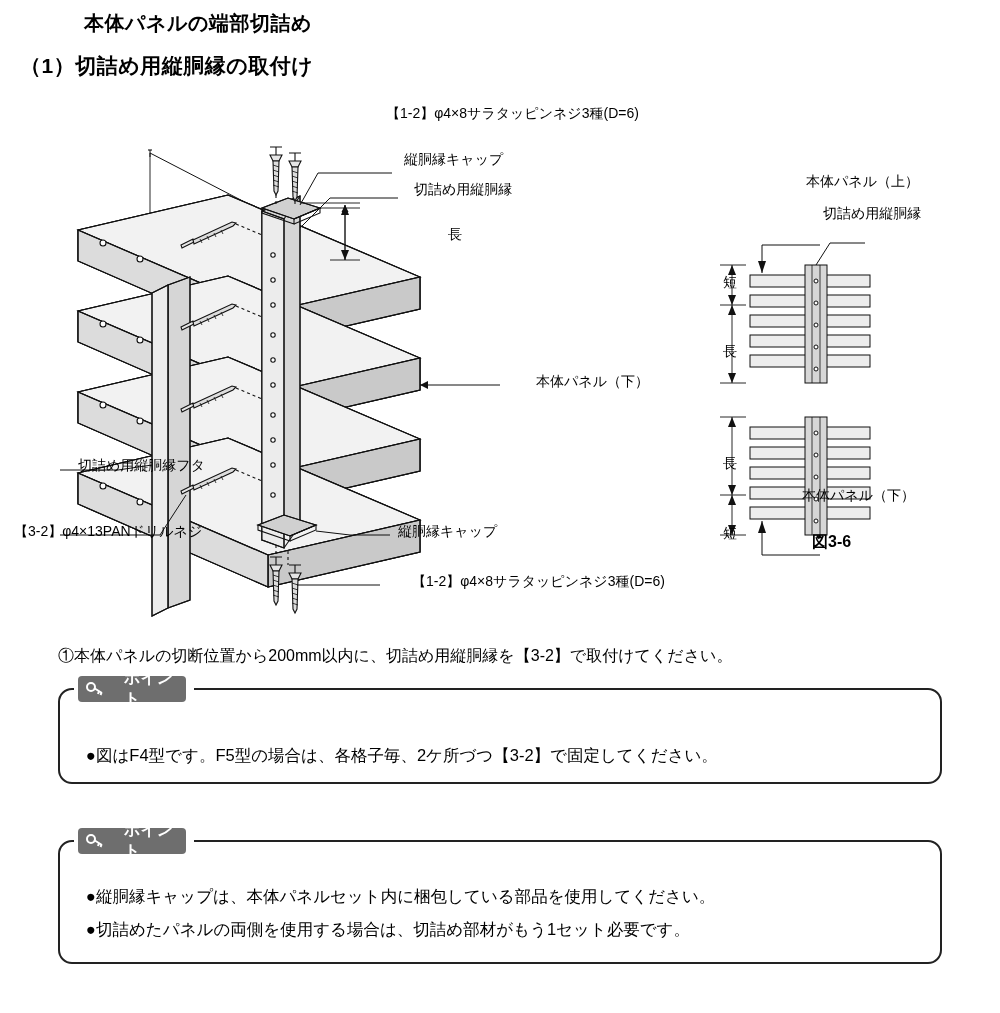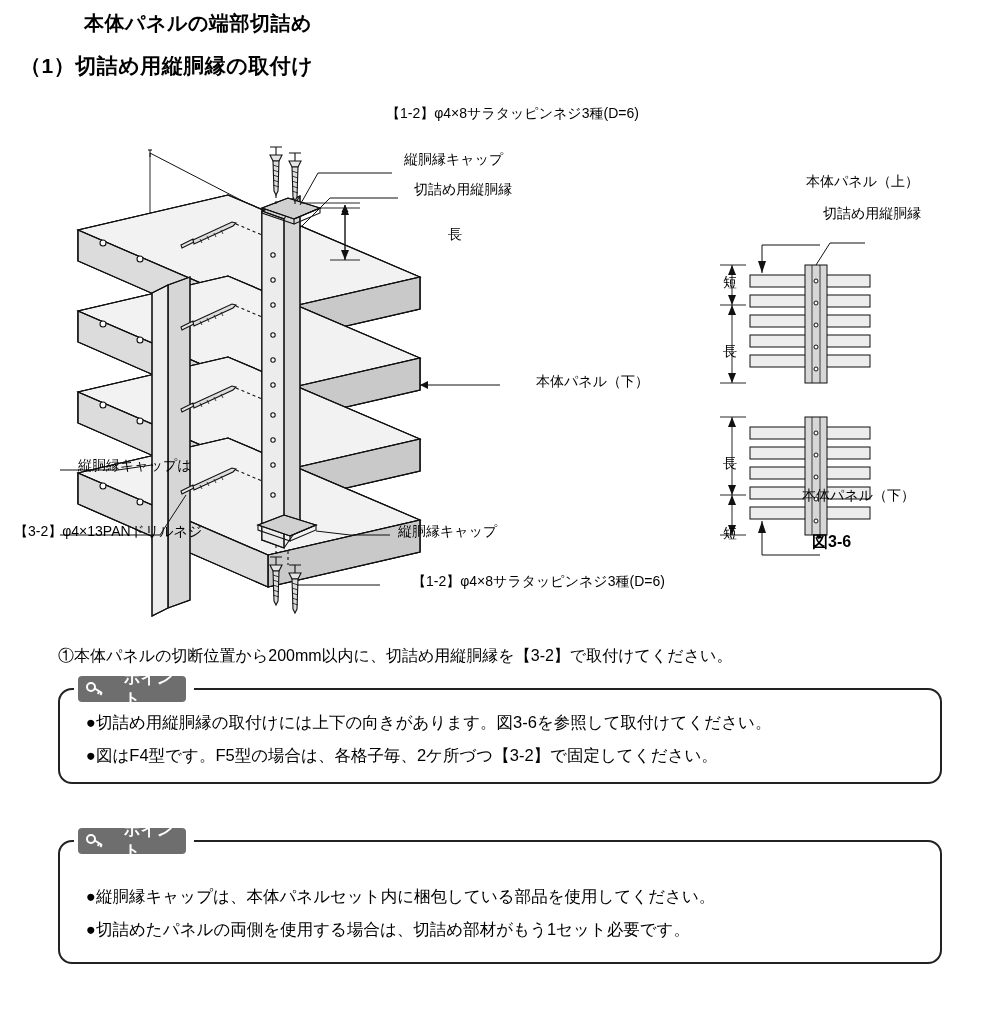--- a/index.html
+++ b/index.html
@@ -308,21 +308,21 @@
           <path d="M297,490 L340,490 L380,490"></path>
         </g>
       </g>
     </svg>
 
     <div class="fig-label" style="left:386px; top:10px;">【1-2】φ4×8サラタッピンネジ3種(D=6)</div>
     <div class="fig-label" style="left:404px; top:56px;">縦胴縁キャップ</div>
     <div class="fig-label" style="left:414px; top:86px;">切詰め用縦胴縁</div>
     <div class="fig-label" style="left:448px; top:131px;">長</div>
     <div class="fig-label" style="left:536px; top:278px;">本体パネル（下）</div>
-    <div class="fig-label" style="left:78px; top:362px;">縦胴縁キャップは</div>
+    <div class="fig-label" style="left:78px; top:362px;">切詰め用縦胴縁フタ</div>
     <div class="fig-label" style="left:14px; top:428px;">【3-2】φ4×13PANドリルネジ</div>
     <div class="fig-label" style="left:398px; top:428px;">縦胴縁キャップ</div>
     <div class="fig-label" style="left:412px; top:478px;">【1-2】φ4×8サラタッピンネジ3種(D=6)</div>
 
     <svg width="300" height="460" viewBox="0 0 300 460" style="position:absolute;left:700px;top:70px;">
       <g stroke="#111" stroke-width="1" fill="none">
 
         <g>
 
           <rect x="50" y="110" width="120" height="12" fill="#ededed"></rect>
@@ -406,21 +406,20 @@
   <div class="point-line" style="left:74px; top:687px; width:120px;"></div>
   <div class="point-tab" style="left:78px; top:676px; width:108px;">
     <span class="key-icon">
       <svg width="18" height="16" viewBox="0 0 18 16">
         <circle cx="5" cy="6" r="4" fill="none" stroke="#fff" stroke-width="2"></circle>
         <path d="M8,7 L16,12 M13,10 L12,13 M15.5,11.6 L14.5,14" stroke="#fff" stroke-width="2" fill="none"></path>
       </svg>
     </span>
     <span>ポイント</span>
   </div>
-  <div class="bullet-line" style="left:86px; top:712px;">●切詰め用縦胴縁の取付けには上下の向きがあります。図3-6を参照して取付けてください。</div>
   <div class="bullet-line" style="left:86px; top:745px;">●図はF4型です。F5型の場合は、各格子毎、2ケ所づつ【3-2】で固定してください。</div>
 
 
   <div class="point-box" style="left:58px; top:840px; width:884px; height:124px;"></div>
   <div class="point-line" style="left:74px; top:839px; width:120px;"></div>
   <div class="point-tab" style="left:78px; top:828px; width:108px;">
     <span class="key-icon">
       <svg width="18" height="16" viewBox="0 0 18 16">
         <circle cx="5" cy="6" r="4" fill="none" stroke="#fff" stroke-width="2"></circle>
         <path d="M8,7 L16,12 M13,10 L12,13 M15.5,11.6 L14.5,14" stroke="#fff" stroke-width="2" fill="none"></path>

